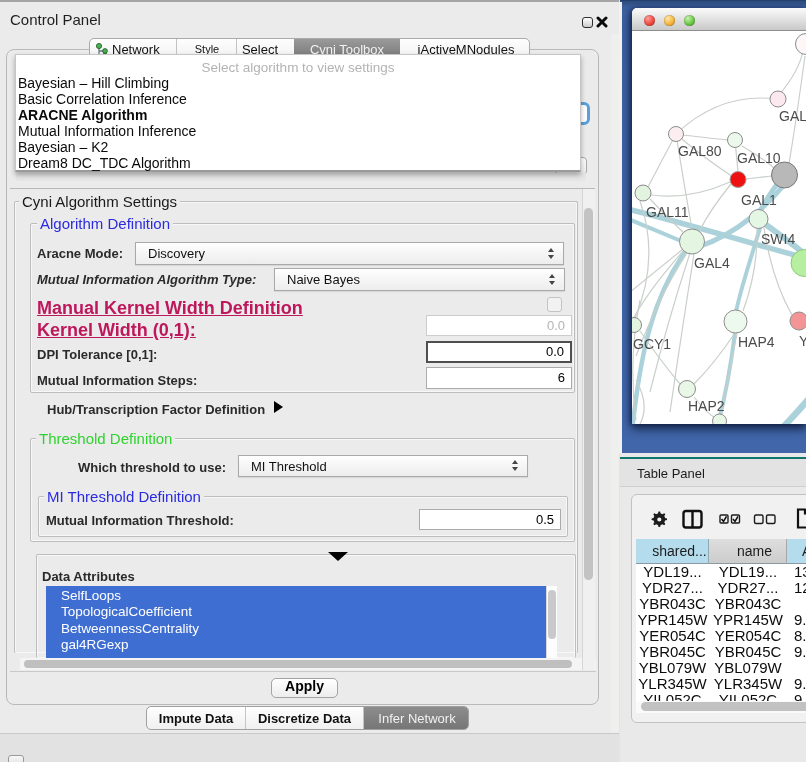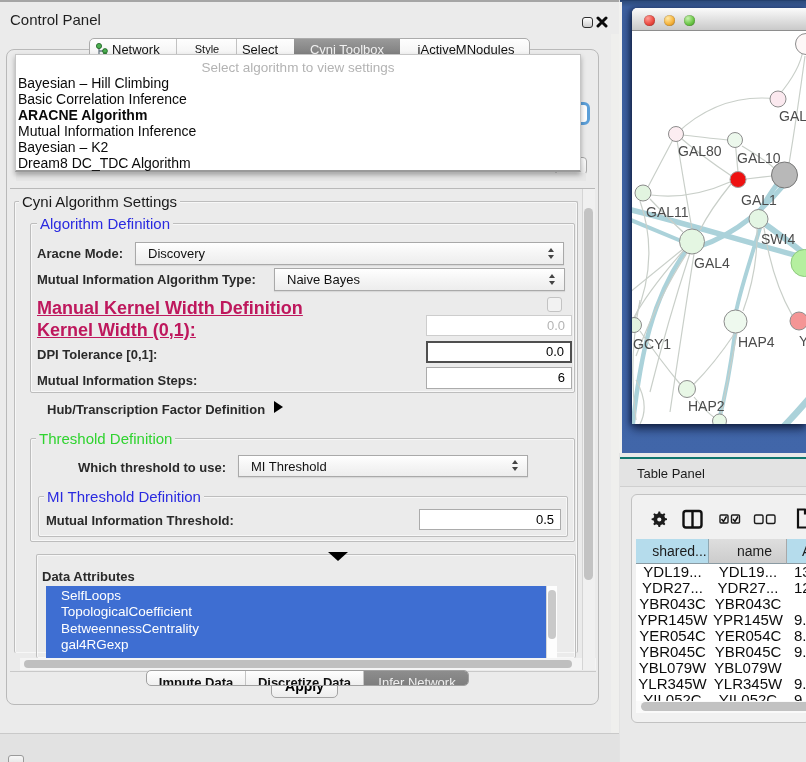--- a/index.html
+++ b/index.html
@@ -66,21 +66,21 @@
 
   <div class="lbl abs" style="left:37px; top:244px;">Aracne Mode:</div>
   <div class="combo" style="left:135px; top:240px; width:429px; height:23px;">
     <span class="ct">Discovery</span>
     <span class="arr" style="top:0;height:23px;">
         <span class="up"></span>
         <span class="dn"></span>
       </span>
   </div>
 
-  <div class="lbl abs" style="left:37px; top:270px;">Mutual Information Algorithm Type:</div>
+  <div class="lbl abs" style="left:37px; top:270px;font-style:italic;">Mutual Information Algorithm Type:</div>
   <div class="combo" style="left:274px; top:266px; width:291px; height:23px;">
     <span class="ct">Naive Bayes</span>
     <span class="arr" style="top:0;height:23px;">
         <span class="up"></span>
         <span class="dn"></span>
       </span>
   </div>
 
   <div class="dlbl abs" style="left:37px; top:296px;">Manual Kernel Width Definition</div>
   <div class="abs" style="left:547px; top:295px; width:15px; height:15px; border:1px solid #c3c3c3; border-radius:3px; background:#f2f2f2;"></div>
@@ -129,21 +129,21 @@
 
   <div class="abs" style="left:20px; top:656px; width:576px; height:12px; background:#f4f4f4;"></div>
   <div class="abs" style="left:24px; top:658px; width:548px; height:8px; background:#bfbfbf; border-radius:4px;"></div>
 
   <div class="abs" style="left:582px; top:187px; width:13px; height:481px; background:#f0f0f0; border-left:1px solid #d5d5d5;"></div>
   <div class="abs" style="left:584px; top:206px; width:9px; height:372px; background:#c3c3c3; border-radius:4.5px;"></div>
 
   <div class="abs" style="left:10px; top:669px; width:586px; height:1px; background:#c9c9c9;"></div>
   <div class="abs" style="left:271px; top:676px; width:67px; height:20px; border:1px solid #a4a4a4; border-radius:5px; background:linear-gradient(#ffffff,#ededed); text-align:center; font-size:14px; font-weight:bold; line-height:15px; color:#000;">Apply</div>
 
-  <div class="abs" style="left:146px; top:668px; width:323px; height:16px; border:1px solid #a0a0a0; border-radius:5px; background:linear-gradient(#fefefe,#f0f0f0); overflow:hidden; font-size:13px;">
+  <div class="abs" style="left:146px; top:704px; width:323px; height:24px; border:1px solid #a0a0a0; border-radius:5px; background:linear-gradient(#fefefe,#f0f0f0); overflow:hidden; font-size:13px;">
     <div class="abs" style="left:0; top:0; width:99px; height:24px; border-right:1px solid #c4c4c4; text-align:center; line-height:23px; color:#111; font-weight:bold;">Impute Data</div>
     <div class="abs" style="left:99px; top:0; width:118px; height:24px; border-right:1px solid #c4c4c4; text-align:center; line-height:23px; color:#111; font-weight:bold;">Discretize Data</div>
     <div class="abs" style="left:217px; top:0; width:106px; height:24px; background:linear-gradient(#8d8d8d,#747474); text-align:center; line-height:23px; color:#f0f0f0;">Infer Network</div>
   </div>
 
   <div class="abs" style="left:15px; top:52px; width:566px; height:118px; background:#fff; border:1px solid #c6c6c6; border-bottom:2px solid #9a9a9a; box-shadow:0 3px 5px rgba(0,0,0,.3); z-index:10;">
     <div class="abs" style="left:0; top:5px; width:100%; text-align:center; font-size:13.5px; color:#b3b3b3;">Select algorithm to view settings</div>
     <div class="abs" style="left:2px; top:20px; font-size:14px; color:#0a0a0a; line-height:16.1px; white-space:nowrap;">
       Bayesian – Hill Climbing<br>
       Basic Correlation Inference<br>

